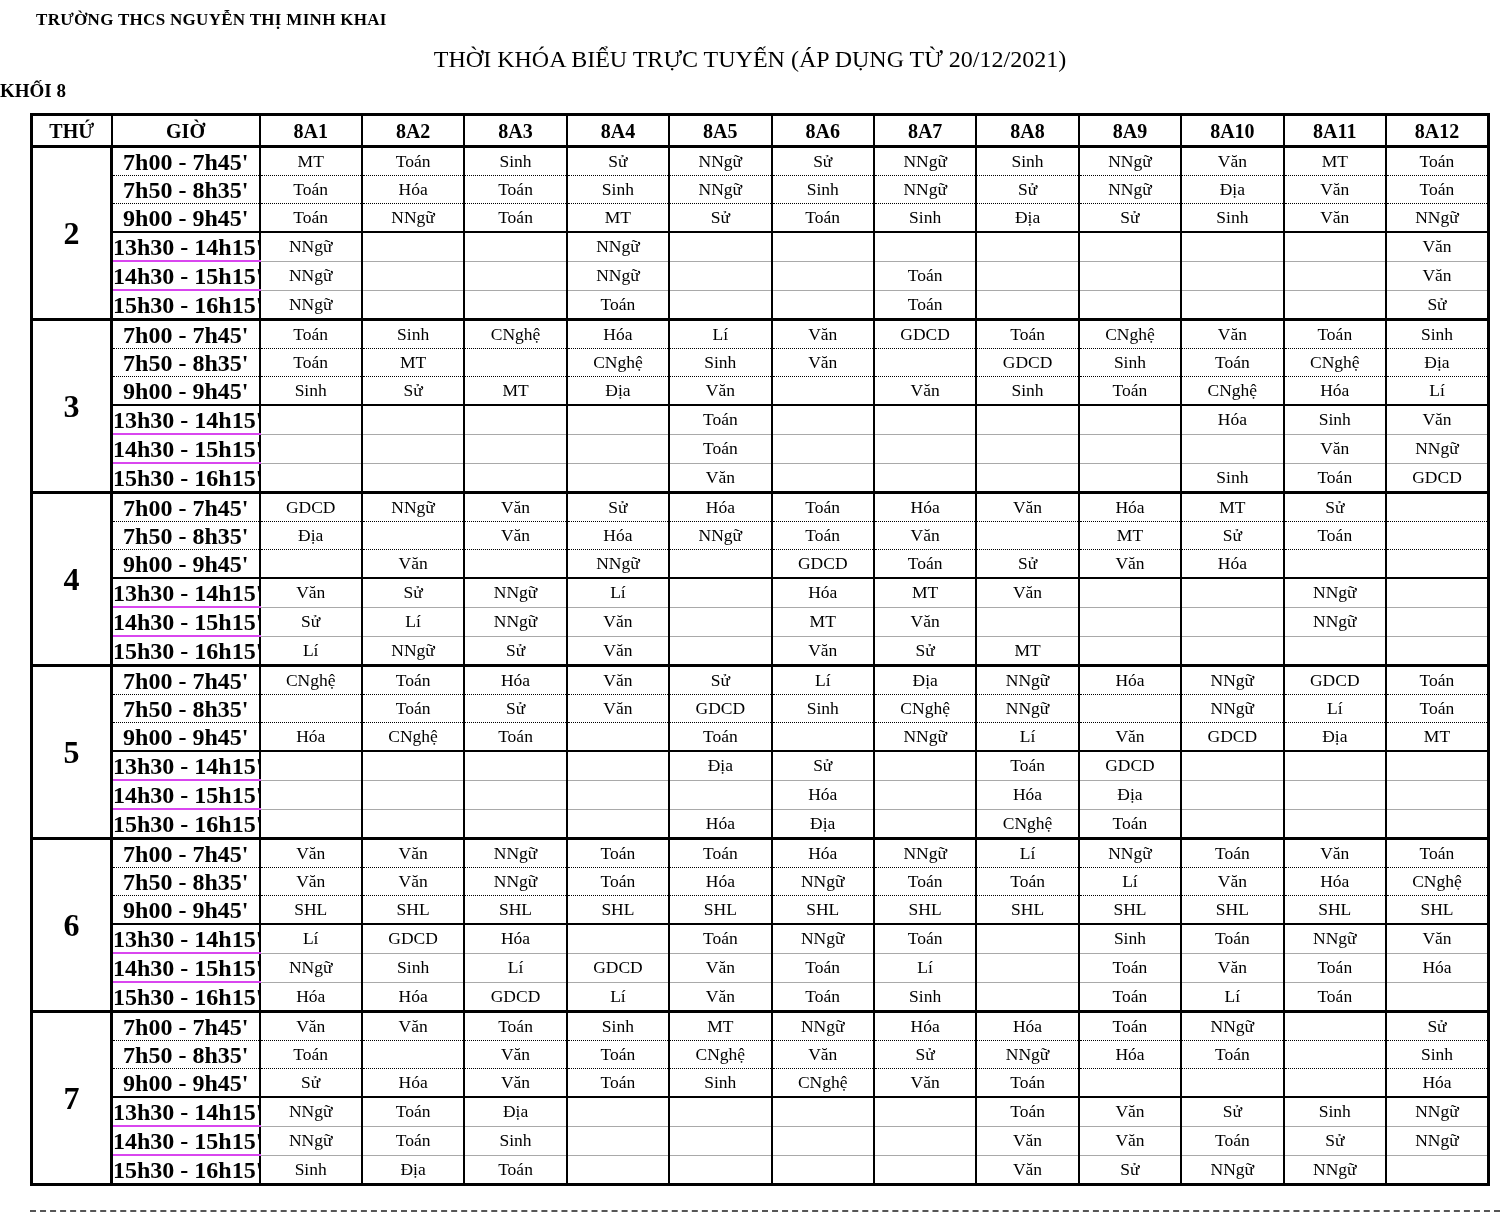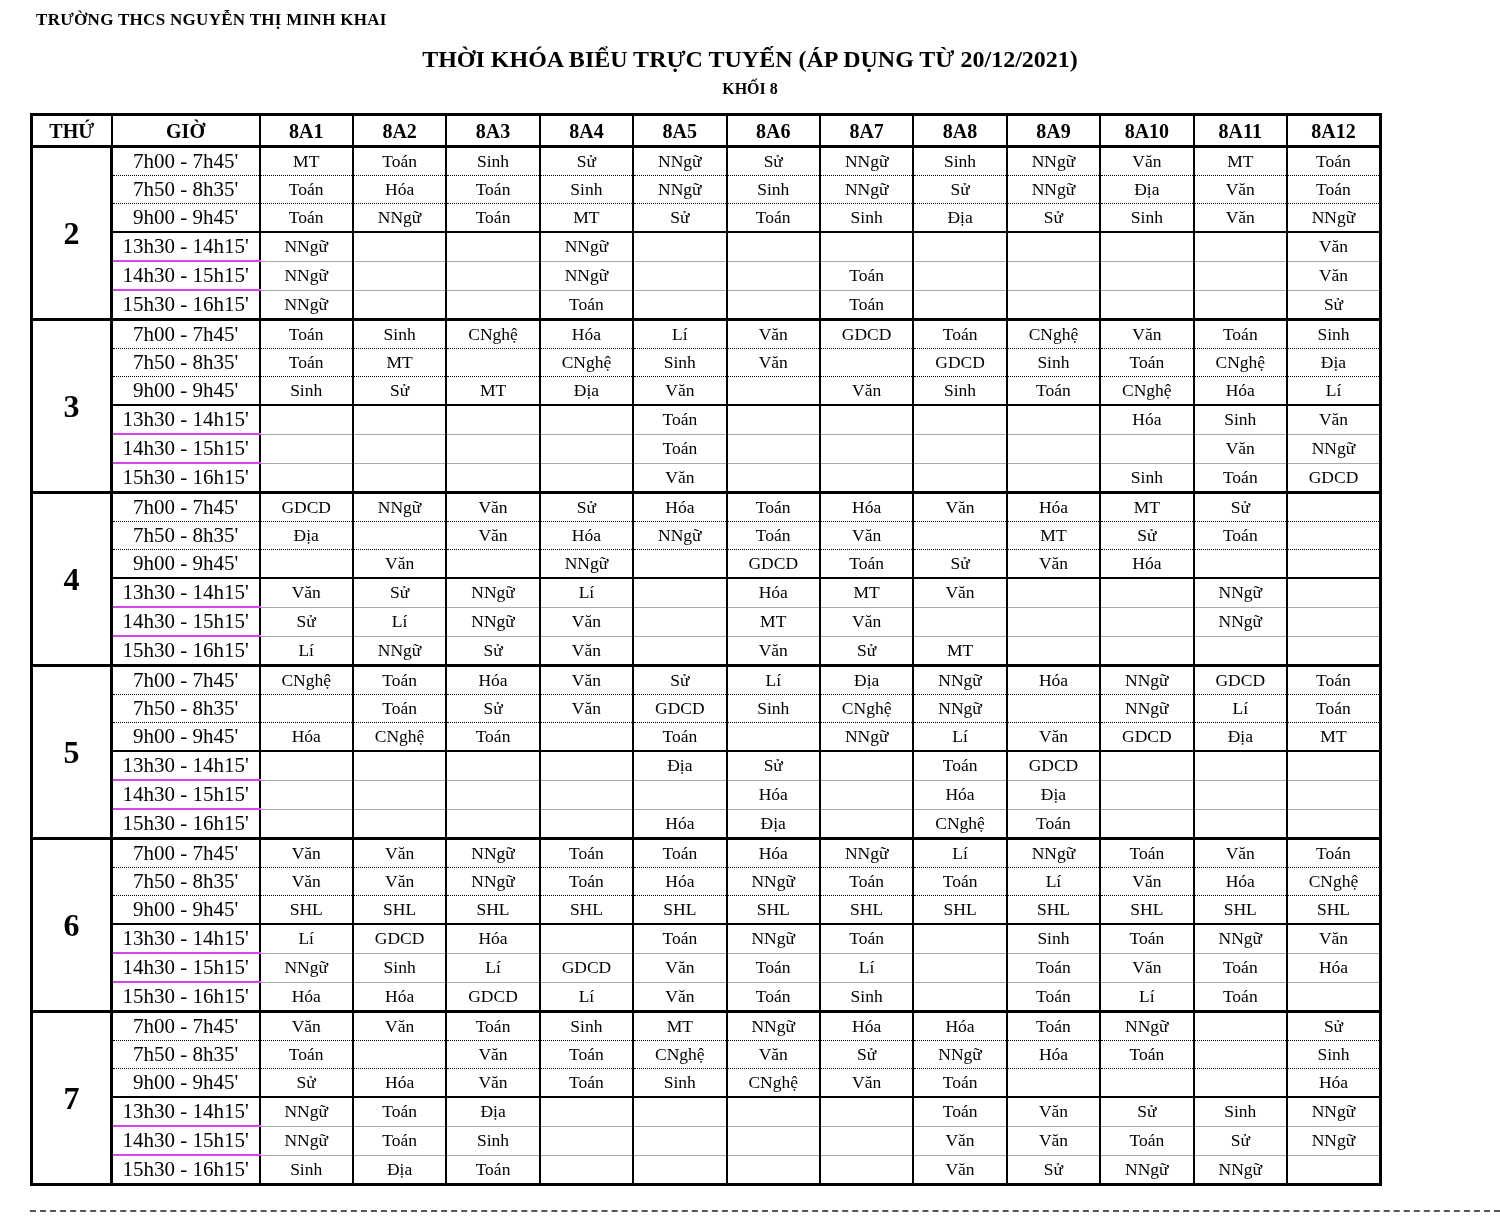--- a/index.html
+++ b/index.html
@@ -22,37 +22,37 @@
     letter-spacing: 0.3px;
     white-space: nowrap;
   }
   .main-title {
     position: absolute;
     left: 0;
     top: 46px;
     width: 100%;
     text-align: center;
     font-size: 24px;
-    font-weight: bold;
+    font-weight: normal;
     white-space: nowrap;
   }
   .grade-title {
     position: absolute;
     left: 0;
     top: 80px;
     width: 100%;
-    text-align: center;
-    font-size: 16px;
+    text-align: left;
+    font-size: 19px;
     font-weight: bold;
   }
   table.timetable {
     position: absolute;
     left: 30px;
     top: 113px;
-    width: 1352px;
+    width: 1460px;
     border-collapse: collapse;
     table-layout: fixed;
     border: 3px solid #000;
     padding-left: 10px;
   }
   .timetable th, .timetable td {
     border-left: 2px solid #000;
     border-right: 2px solid #000;
     text-align: center;
     vertical-align: middle;
@@ -77,21 +77,21 @@
   
   tr.r4 td, tr.r5 td { border-bottom: 1px solid #a9a9a9; }
   tr.r4 td.time-cell, tr.r5 td.time-cell { border-bottom: 2px solid #d946ef; }
   
   tr.r6 td { border-bottom: 3px solid #000; }
   td.day-cell {
     font-size: 32px;
     font-weight: bold;
     border: 3px solid #000;
   }
-  td.time-cell { font-size: 21px; }
+  td.time-cell { font-size: 24px; font-weight: bold; }
   td.subject-cell { font-size: 17.5px; }
   .page-break-line {
     position: absolute;
     left: 30px;
     right: 0;
     top: 1210px;
     border-top: 2px dashed #555;
   }
 </style>
 </head>

